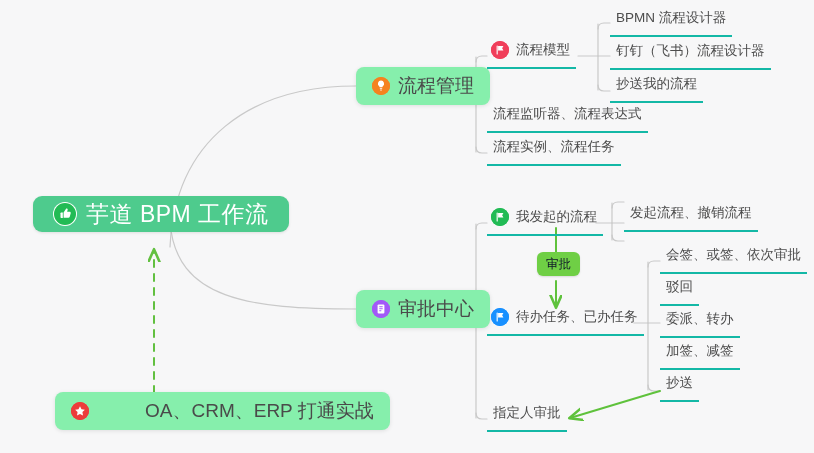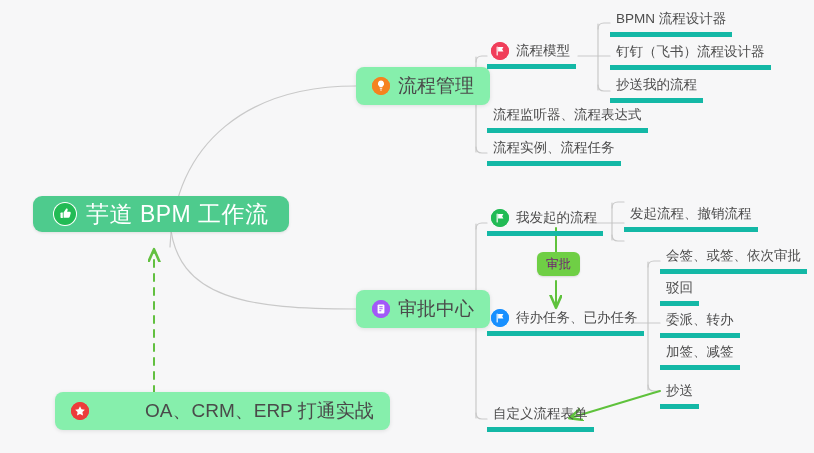--- a/index.html
+++ b/index.html
@@ -60,32 +60,32 @@
     box-shadow: 0 1px 4px rgba(0,0,0,0.10);
   }
   .card .label { margin-left: 8px; }
 
   
   .leaf {
     height: 28px;
     padding: 0 6px 0 4px;
     font-size: 13.5px;
     color: #4d4d4d;
-    border-bottom: 5px solid #14b8a6;
-    align-items: center;
+    border-bottom: 2px solid #14b8a6;
+    align-items: flex-start;
     padding-bottom: 3px;
   }
   .leaf.plain { padding-left: 6px; }
   .leaf .label { margin-left: 7px; }
   .leaf.plain .label { margin-left: 0; }
 
   
   .tag {
     background: #6FCF45;
-    color: #701a75;
+    color: #0f172a;
     font-size: 12.5px;
     border-radius: 6px;
     height: 24px;
     padding: 0 9px;
     justify-content: center;
     box-shadow: 0 1px 2px rgba(0,0,0,0.12);
   }
 
   
   .ico {
@@ -261,26 +261,26 @@
   </div>
   <div class="node leaf plain" style="left:660px; top:278px;">
     <span class="label">驳回</span>
   </div>
   <div class="node leaf plain" style="left:660px; top:310px;">
     <span class="label">委派、转办</span>
   </div>
   <div class="node leaf plain" style="left:660px; top:342px;font-family:Liberation Mono, monospace;">
     <span class="label">加签、减签</span>
   </div>
-  <div class="node leaf plain" style="left:660px; top:374px;margin-top:7px;">
+  <div class="node leaf plain" style="left:660px; top:374px;">
     <span class="label">抄送</span>
   </div>
 
   <div class="node leaf plain" style="left:487px; top:404px;">
-    <span class="label">自定义流程表单</span>
+    <span class="label">指定人审批</span>
   </div>
 
   <div class="node card" style="left:55px; top:392px;gap:48px;">
     <span class="ico" style="background:#ED3B3B;">
       <svg viewBox="0 0 18 18" width="18" height="18">
         <circle cx="9" cy="9" r="9" fill="#ED3B3B"></circle>
         <path d="M9 4.2l1.5 3.05 3.37.49-2.44 2.38.58 3.35L9 11.89l-3.01 1.58.58-3.35L4.13 7.74l3.37-.49z" fill="#fff"></path>
       </svg>
     </span>
     <span class="label">OA、CRM、ERP 打通实战</span>

